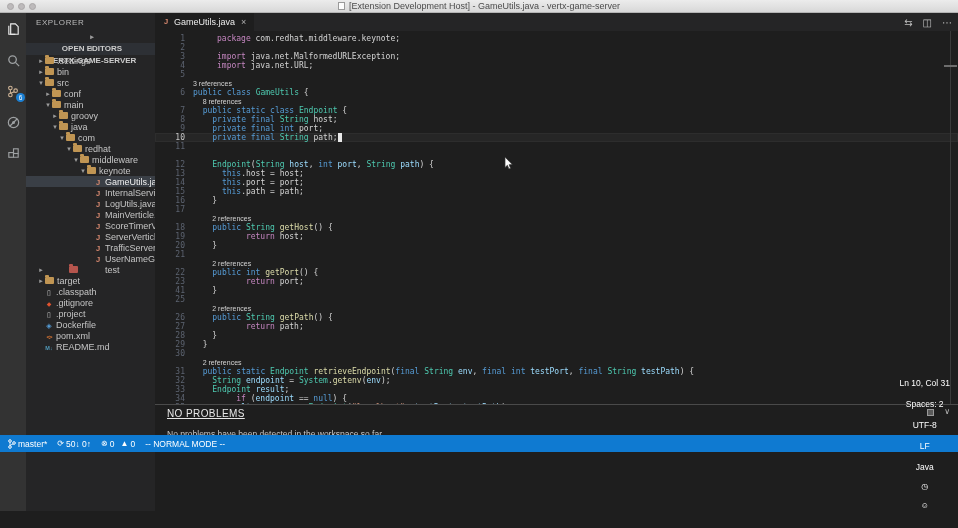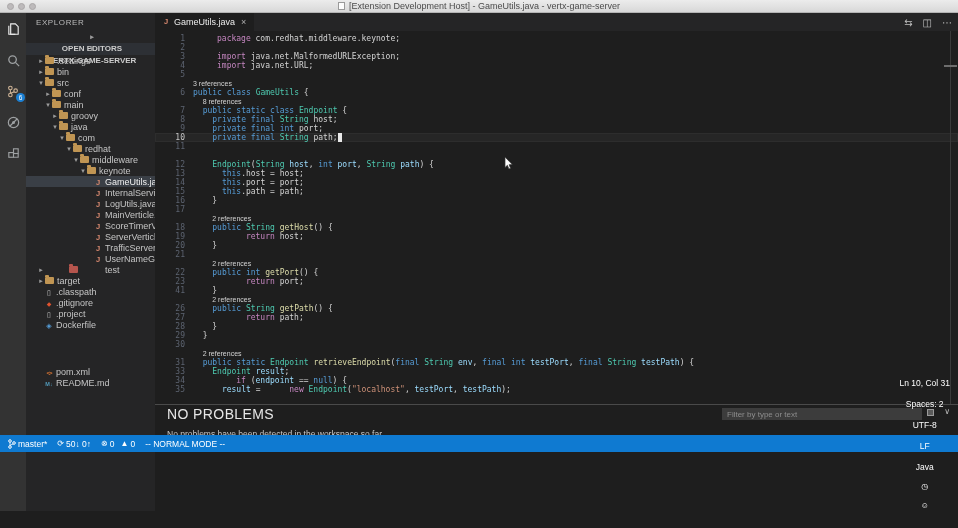--- a/index.html
+++ b/index.html
@@ -70,21 +70,21 @@
   .row.lens { font-family:"Liberation Sans",sans-serif; font-size:7px; color:#8a8a8a; line-height:10px; }
   .c-kw{color:#569cd6;} .c-ctrl{color:#c586c0;margin-left:24px;} .c-ty{color:#4ec9b0;} .c-fn{color:#dcdcaa;}
   .c-v{color:#9cdcfe;} .c-str{color:#ce9178;} .c-p{color:#d4d4d4;}
   .curblk { display:inline-block; width:4.6px; height:9px; background:#e8e8e8; vertical-align:top; }
   .sbar-line { position:absolute; top:0; bottom:0; right:7px; width:1px; background:#3a3a3a; }
   .sbar-mark { position:absolute; top:34px; right:1px; width:13px; height:2px; background:#6d6d6d; }
 
   
   .panel { height:107px; flex:none; background:#1e1e1e; border-top:1px solid #4a4a4a; position:relative; }
   .panel-head { height:17px; display:flex; align-items:center; padding-left:12px; }
-  .panel-title { font-size:14px; letter-spacing:0.4px; color:#e7e7e7; }
+  .panel-title { font-size:10px; letter-spacing:0.4px; color:#e7e7e7;text-decoration:underline; }
   .panel-filter { position:absolute; left:567px; top:3px; width:200px; height:12px; background:#3c3c3c;
     border:1px solid #3c3c3c; color:#cccccc; font-size:8px; padding:0 4px; font-family:"Liberation Sans",sans-serif; }
   .panel-filter::placeholder { color:#8d8d8d; }
   .panel-icons { position:absolute; right:8px; top:3px; display:flex; gap:10px; align-items:center; }
   .pi-box { width:7px; height:7px; border:1px solid #9a9a9a; background:#5a5a5a; }
   .pi-chev { color:#bdbdbd; font-size:8px; line-height:8px; }
   .panel-msg { margin:7px 0 0 12px; font-size:8.5px; color:#c8c8c8; }
 
   
   .statusbar { position:absolute; left:0; bottom:0; width:958px; height:17px; background:#0f7ad1;
@@ -283,21 +283,21 @@
           <div class="trow" style="padding-left: 11px;">
             <span class="tw"></span>
             <span class="fico"><span class="gly file">▯</span></span>
             <span>.project</span>
           </div>
           <div class="trow" style="padding-left: 11px;">
             <span class="tw"></span>
             <span class="fico"><span class="gly docker">◈</span></span>
             <span>Dockerfile</span>
           </div>
-          <div class="trow" style="padding-left: 11px; margin-top: 36px;">
+          <div class="trow" style="padding-left: 11px;">
             <span class="tw"></span>
             <span class="fico"><span class="gly xml">&lt;&gt;</span></span>
             <span>pom.xml</span>
           </div>
           <div class="trow" style="padding-left: 11px;">
             <span class="tw"></span>
             <span class="fico"><span class="gly md">M↓</span></span>
             <span>README.md</span>
           </div>
         </div>
@@ -428,20 +428,24 @@
               <span class="ct"><span class="c-p">    </span><span class="c-kw">public int</span><span class="c-p"> </span><span class="c-fn">getPort</span><span class="c-p">() {</span></span>
             </div>
             <div class="row">
               <span class="ln">23</span>
               <span class="ct"><span class="c-p">      </span><span class="c-ctrl">return</span><span class="c-p"> port;</span></span>
             </div>
             <div class="row">
               <span class="ln">41</span>
               <span class="ct"><span class="c-p">    }</span></span>
             </div>
+            <div class="row">
+              <span class="ln">25</span>
+              <span class="ct"></span>
+            </div>
             <div class="row lens">
               <span class="ln"></span>
               <span class="ct" style="padding-left: 27.28px;">2 references</span>
             </div>
             <div class="row">
               <span class="ln">26</span>
               <span class="ct"><span class="c-p">    </span><span class="c-kw">public</span><span class="c-p"> </span><span class="c-ty">String</span><span class="c-p"> </span><span class="c-fn">getPath</span><span class="c-p">() {</span></span>
             </div>
             <div class="row">
               <span class="ln">27</span>
@@ -459,20 +463,24 @@
               <span class="ln">30</span>
               <span class="ct"></span>
             </div>
             <div class="row lens">
               <span class="ln"></span>
               <span class="ct" style="padding-left: 17.64px;">2 references</span>
             </div>
             <div class="row">
               <span class="ln">31</span>
               <span class="ct"><span class="c-p">  </span><span class="c-kw">public static</span><span class="c-p"> </span><span class="c-ty">Endpoint</span><span class="c-p"> </span><span class="c-fn">retrieveEndpoint</span><span class="c-p">(</span><span class="c-kw">final</span><span class="c-p"> </span><span class="c-ty">String</span><span class="c-p"> </span><span class="c-v">env</span><span class="c-p">, </span><span class="c-kw">final int</span><span class="c-p"> </span><span class="c-v">testPort</span><span class="c-p">, </span><span class="c-kw">final</span><span class="c-p"> </span><span class="c-ty">String</span><span class="c-p"> </span><span class="c-v">testPath</span><span class="c-p">) {</span></span>
+            </div>
+            <div class="row">
+              <span class="ln">32</span>
+              <span class="ct"><span class="c-p">    </span><span class="c-ty">String</span><span class="c-p"> </span><span class="c-v">endpoint</span><span class="c-p"> = </span><span class="c-ty">System</span><span class="c-p">.</span><span class="c-fn">getenv</span><span class="c-p">(</span><span class="c-v">env</span><span class="c-p">);</span></span>
             </div>
             <div class="row">
               <span class="ln">33</span>
               <span class="ct"><span class="c-p">    </span><span class="c-ty">Endpoint</span><span class="c-p"> </span><span class="c-v">result</span><span class="c-p">;</span></span>
             </div>
             <div class="row">
               <span class="ln">34</span>
               <span class="ct"><span class="c-p">    </span><span class="c-ctrl">if</span><span class="c-p"> (</span><span class="c-v">endpoint</span><span class="c-p"> == </span><span class="c-kw">null</span><span class="c-p">) {</span></span>
             </div>
             <div class="row">
@@ -480,21 +488,20 @@
               <span class="ct"><span class="c-p">      </span><span class="c-v">result</span><span class="c-p"> = </span><span class="c-ctrl">new</span><span class="c-p"> </span><span class="c-ty">Endpoint</span><span class="c-p">(</span><span class="c-str">"localhost"</span><span class="c-p">, </span><span class="c-v">testPort</span><span class="c-p">, </span><span class="c-v">testPath</span><span class="c-p">);</span></span>
             </div>
           </div>
         <div class="sbar-line"></div>
         <div class="sbar-mark"></div>
       </div>
 
       <div class="panel">
         <div class="panel-head">
           <span class="panel-title">NO PROBLEMS</span>
-          <input class="panel-filter" placeholder="Filter by type or text" style="">
           <div class="panel-icons">
             <span class="pi-box"></span>
             <span class="pi-chev">∨</span>
           </div>
         </div>
         <div class="panel-msg">No problems have been detected in the workspace so far.</div>
       </div>
     </div>
   </div>
 

